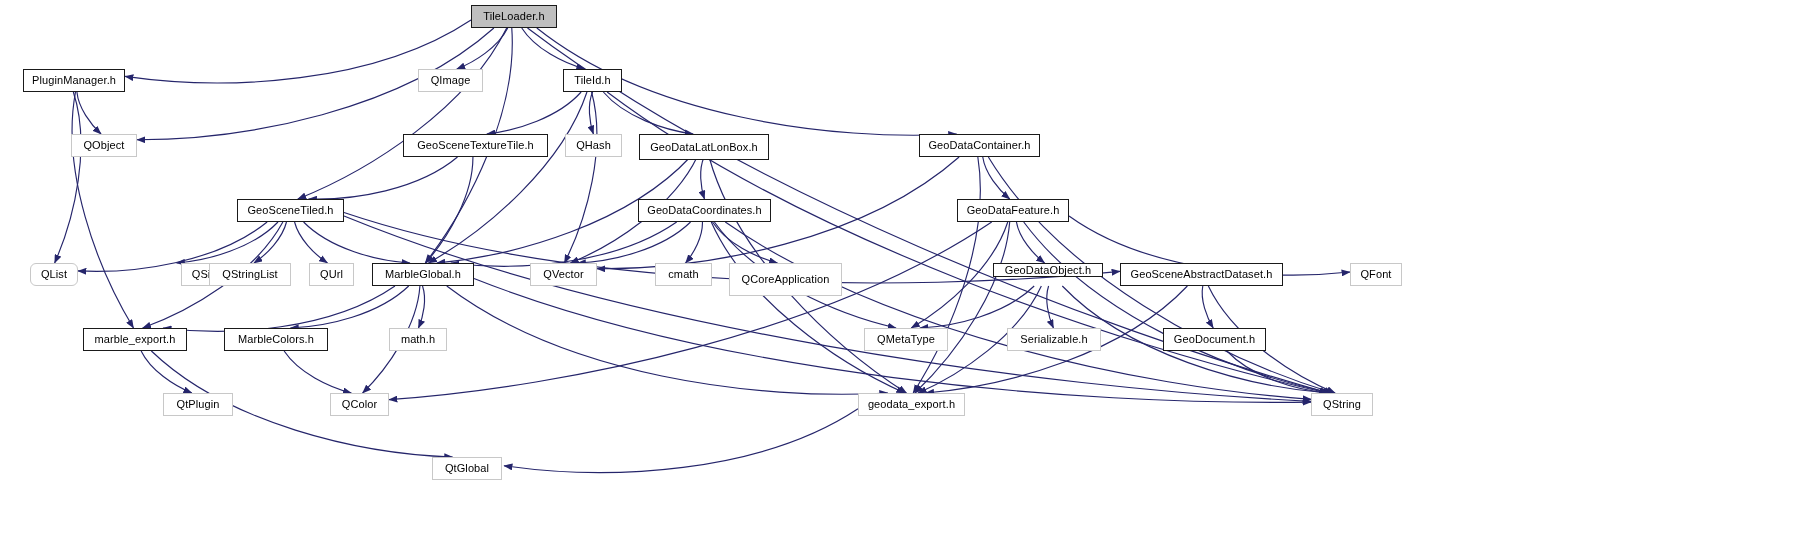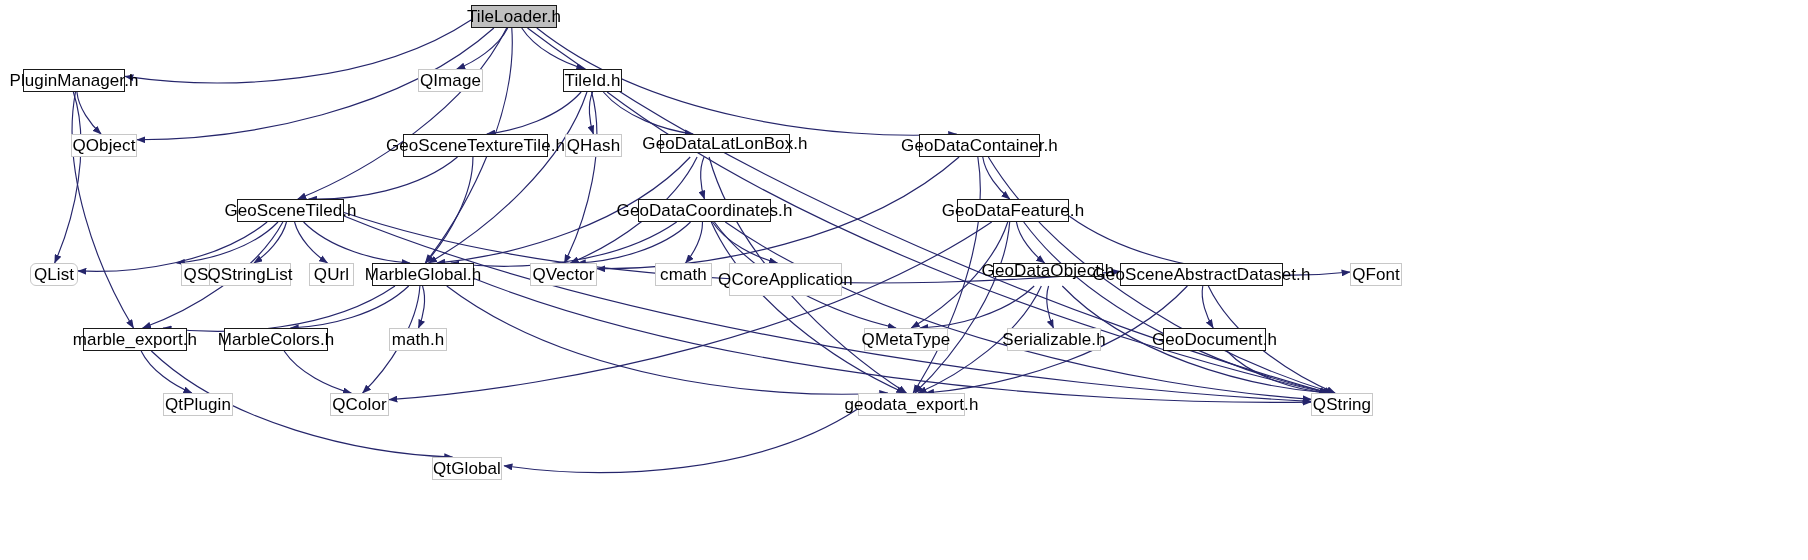--- a/index.html
+++ b/index.html
@@ -24,21 +24,21 @@
     width: 1808px;
     height: 560px;
   }
   .node {
     position: absolute;
     box-sizing: border-box;
     display: flex;
     align-items: center;
     justify-content: center;
     white-space: nowrap;
-    font-size: 17px;
+    font-size: 11px;
     line-height: 1;
     color: #000000;
     background: #ffffff;
     letter-spacing: 0.1px;
   }
   .node.ext {
     border: 1px solid #c8c8c8;
   }
   .node.hdr {
     border: 1.6px solid #1a1a1a;
@@ -145,21 +145,21 @@
       </div>
       <div class="node ext" style="left: 71px; top: 134px; width: 66px; height: 23px;">
         <span class="node-label">QObject</span>
       </div>
       <div class="node hdr" style="left: 403px; top: 134px; width: 145px; height: 23px;">
         <span class="node-label">GeoSceneTextureTile.h</span>
       </div>
       <div class="node ext" style="left: 565px; top: 134px; width: 57px; height: 23px;">
         <span class="node-label">QHash</span>
       </div>
-      <div class="node hdr" style="left: 639px; top: 134px; width: 130px; height: 19px; margin-left: 21px;">
+      <div class="node hdr" style="left: 639px; top: 134px; width: 130px; height: 26px;">
         <span class="node-label">GeoDataLatLonBox.h</span>
       </div>
       <div class="node hdr" style="left: 919px; top: 134px; width: 121px; height: 23px;">
         <span class="node-label">GeoDataContainer.h</span>
       </div>
       <div class="node hdr" style="left: 237px; top: 199px; width: 107px; height: 23px;">
         <span class="node-label">GeoSceneTiled.h</span>
       </div>
       <div class="node hdr" style="left: 638px; top: 199px; width: 133px; height: 23px;">
         <span class="node-label">GeoDataCoordinates.h</span>

